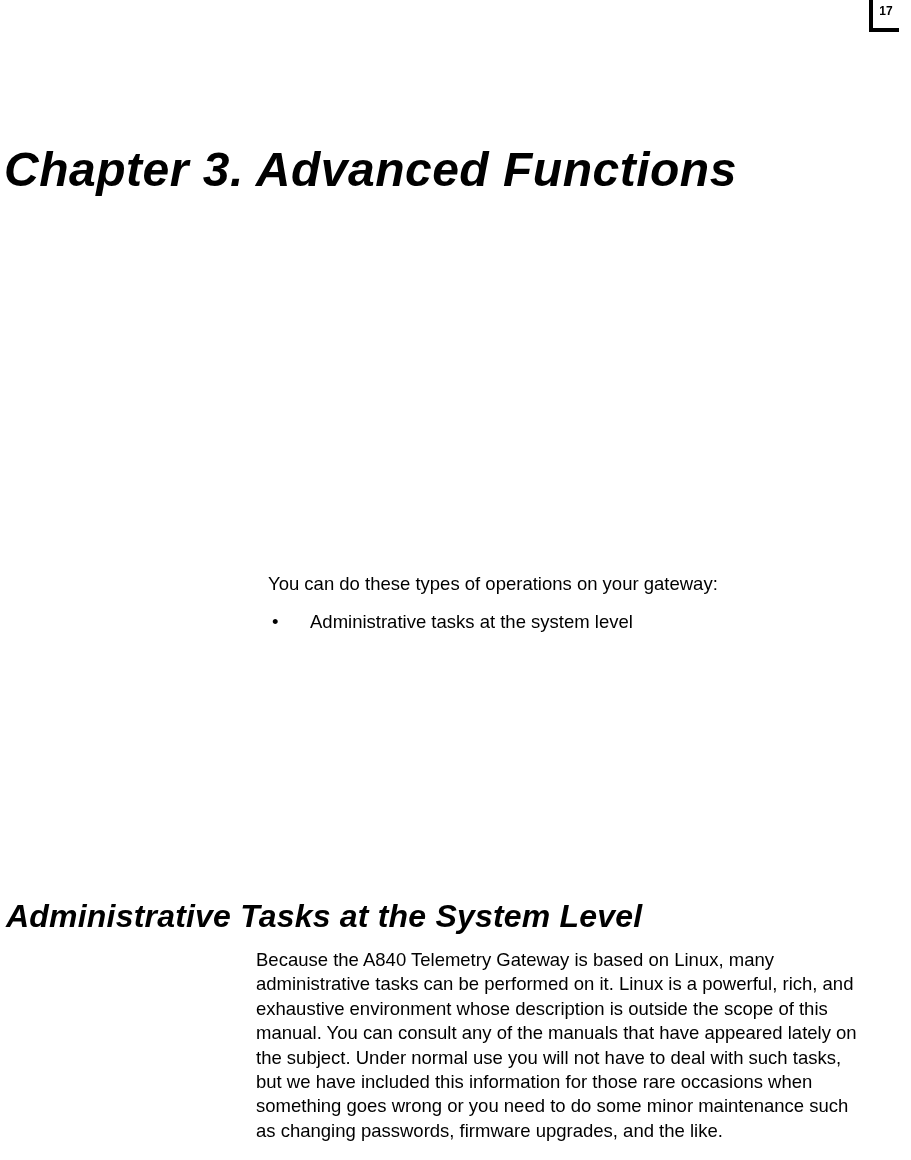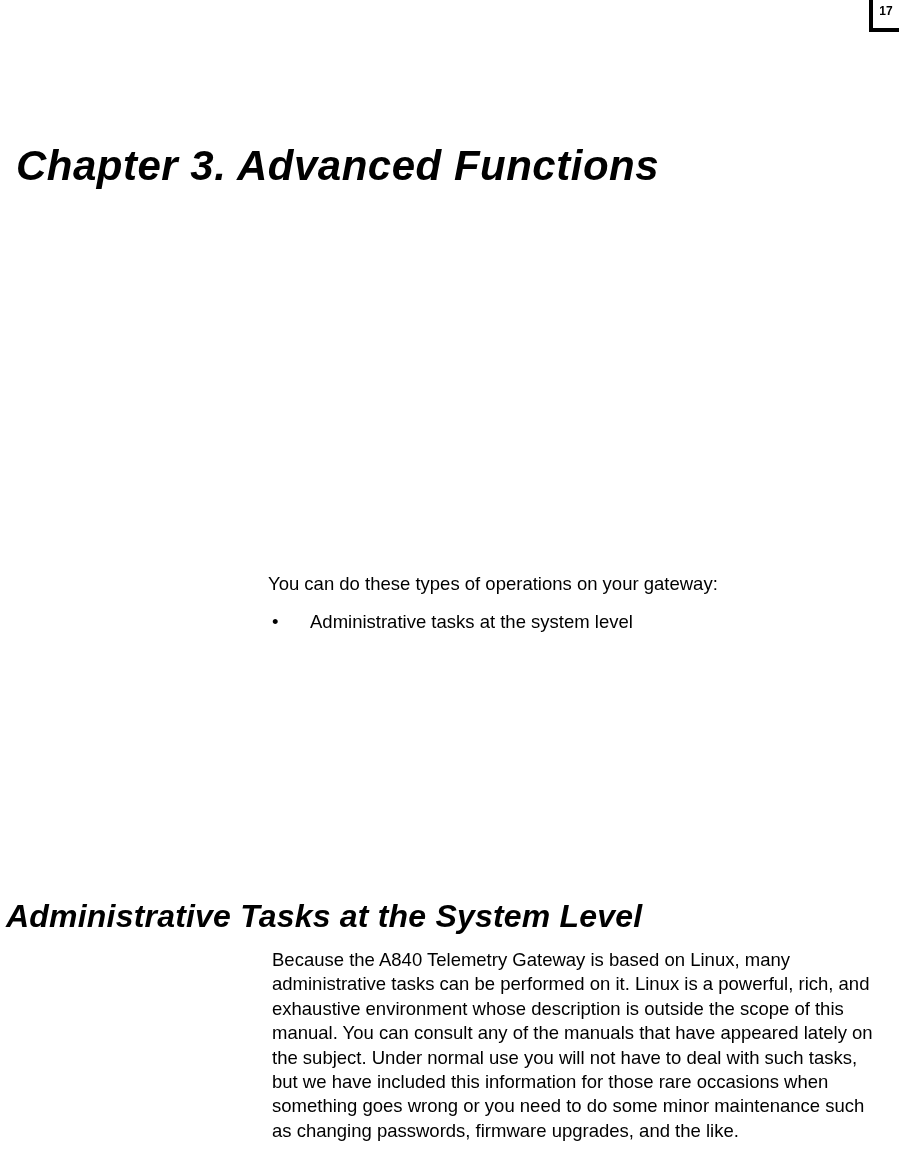--- a/index.html
+++ b/index.html
@@ -28,22 +28,22 @@
       align-items: flex-start;
       padding-top: 4px;
     }
     .page-number {
       font-weight: 700;
       font-size: 12px;
     }
     .chapter-title {
       position: absolute;
       top: 142px;
-      left: 16px;
-      font-size: 42px;
+      left: 4px;
+      font-size: 48px;
       font-weight: 700;
       font-style: italic;
       letter-spacing: 0.5px;
     }
     .content-block {
       position: absolute;
       top: 572px;
       left: 268px;
       width: 604px;
     }
@@ -77,21 +77,21 @@
       top: 898px;
       left: 6px;
       font-size: 32px;
       font-weight: 700;
       font-style: italic;
       letter-spacing: 0.2px;
     }
     .section-body {
       position: absolute;
       top: 948px;
-      left: 272px;
+      left: 256px;
       width: 604px;
     }
   </style>
 </head>
 <body>
 
 <div class="page-number-block">
   <span class="page-number">17</span>
 </div>
 

